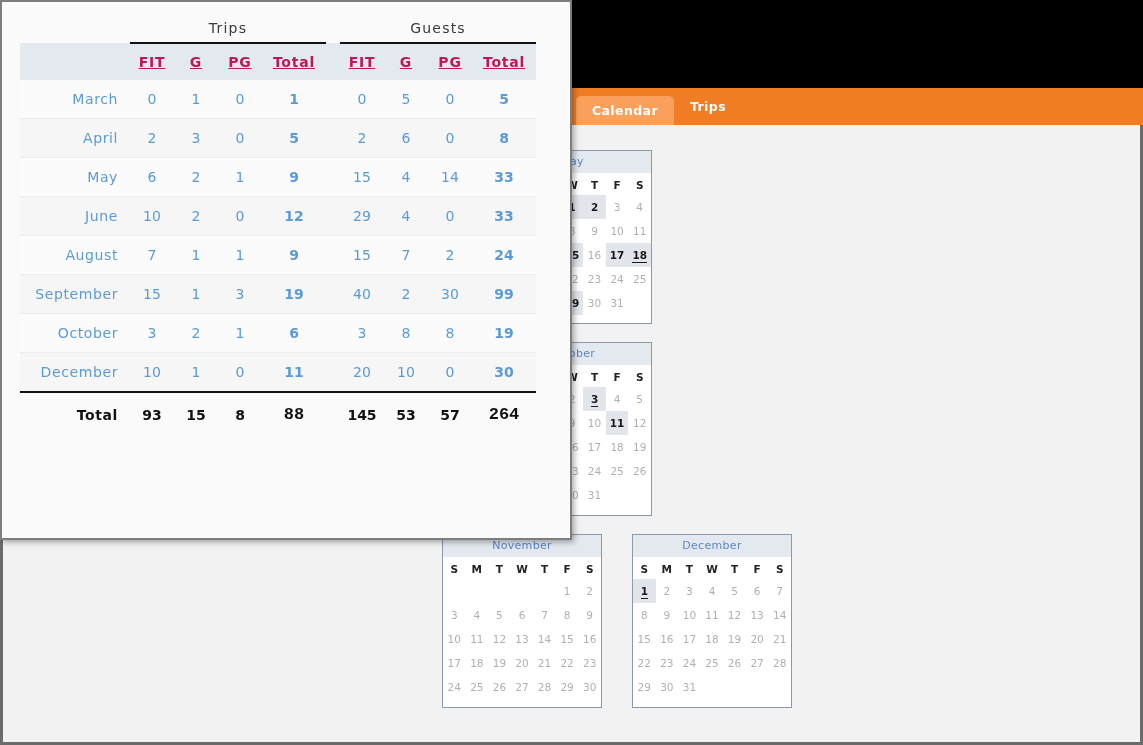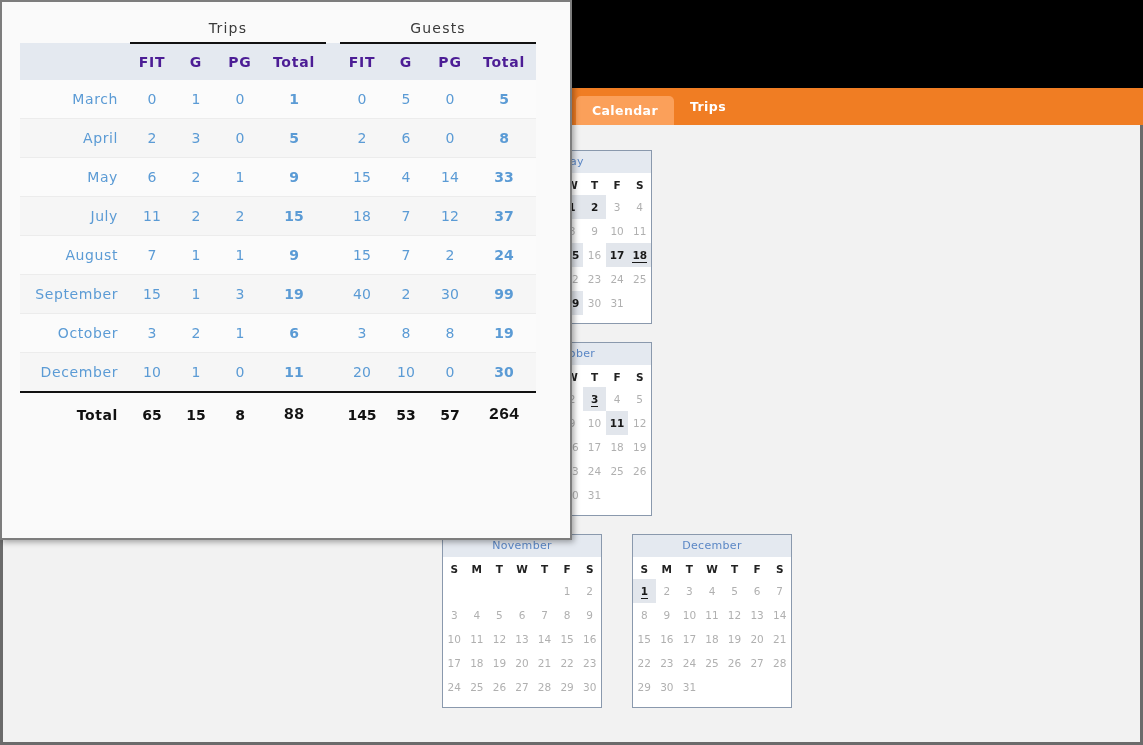--- a/index.html
+++ b/index.html
@@ -75,22 +75,22 @@
   table.rep th,table.rep td{font-size:14px;}
 
   .grp-cell{
     text-align:center;color:#3a3a3a;font-weight:normal;font-size:14px;
     padding:8px 0 6px;letter-spacing:1.2px;
   }
   .grp-cell.ul{border-bottom:2.5px solid #111;}
   .grp-gap{width:14px;}
 
   .sub-row th{
-    background:#e4e9f0;color:#4c1d95;font-weight:bold;font-size:13.5px;
-    padding:10px 0;text-align:center;letter-spacing:.8px;
+    background:#e4e9f0;color:#be185d;font-weight:bold;font-size:13.5px;
+    padding:10px 0;text-align:center;letter-spacing:.8px;text-decoration:underline;
   }
   .sub-row th.blank{background:#e4e9f0;}
 
   tbody tr.data td{
     padding:11px 0;text-align:center;color:#5b9bd5;font-size:14px;
     border-bottom:1px solid #ececec;
   }
   tbody tr.data td.mon{text-align:right;padding-right:12px;letter-spacing:.6px;}
   tbody tr.data td.tot{font-weight:bold;}
   tbody tr.data:nth-child(odd){background:#fbfbfb;}
@@ -705,30 +705,30 @@
             <td>2</td>
             <td>1</td>
             <td class="tot">9</td>
             <td></td>
             <td>15</td>
             <td>4</td>
             <td>14</td>
             <td class="tot">33</td>
           </tr>
           <tr class="data">
-            <td class="mon">July</td>
-            <td>11</td>
+            <td class="mon">June</td>
+            <td>10</td>
             <td>2</td>
-            <td>2</td>
-            <td class="tot">15</td>
-            <td></td>
-            <td>18</td>
-            <td>7</td>
-            <td>12</td>
-            <td class="tot">37</td>
+            <td>0</td>
+            <td class="tot">12</td>
+            <td></td>
+            <td>29</td>
+            <td>4</td>
+            <td>0</td>
+            <td class="tot">33</td>
           </tr>
           <tr class="data">
             <td class="mon">August</td>
             <td>7</td>
             <td>1</td>
             <td>1</td>
             <td class="tot">9</td>
             <td></td>
             <td>15</td>
             <td>7</td>
@@ -768,21 +768,21 @@
             <td></td>
             <td>20</td>
             <td>10</td>
             <td>0</td>
             <td class="tot">30</td>
           </tr>
         </tbody>
       <tfoot id="rep-foot">
           <tr class="totals">
             <td class="mon">Total</td>
-            <td>65</td>
+            <td>93</td>
             <td>15</td>
             <td>8</td>
             <td class="big">88</td>
             <td></td>
             <td>145</td>
             <td>53</td>
             <td>57</td>
             <td class="big">264</td>
           </tr>
         </tfoot>

